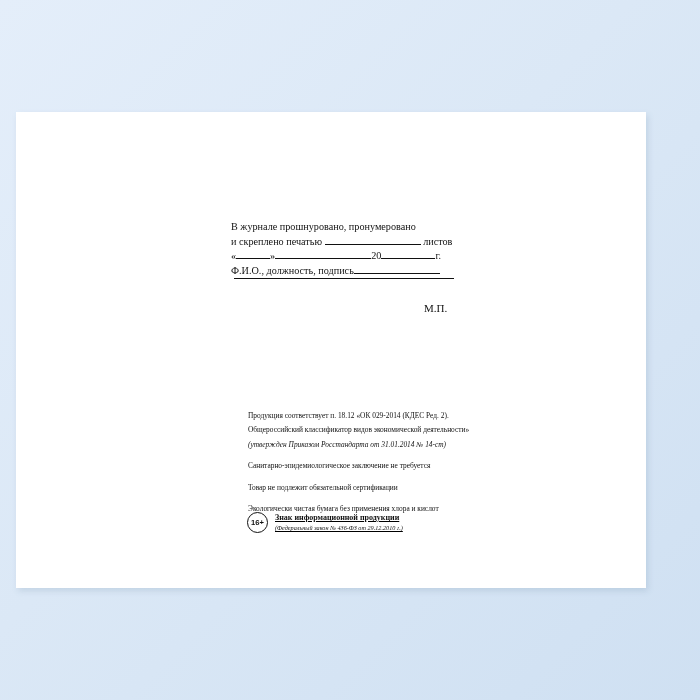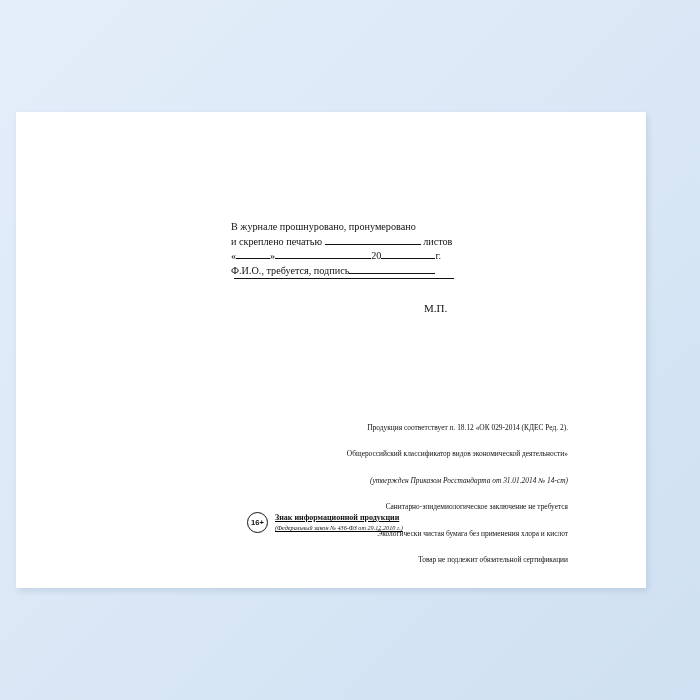--- a/index.html
+++ b/index.html
@@ -78,21 +78,21 @@
     top: 295px;
     width: 340px;
     color: #111;
   }
   .note {
     font-size: 7.4px;
     line-height: 10.4px;
     margin-bottom: 11px;
   }
   .note .it { font-style: italic; }
-  .note-para { margin: 16px; text-align: right; }
+  .note-para { margin: 4px; }
   
   .agemark {
     position: absolute;
     left: 231px;
     top: 399px;
     display: flex;
     align-items: flex-start;
   }
   .age-badge {
     width: 19px;
@@ -140,42 +140,42 @@
         </div>
         <div class="seal-line">
           <span>и скреплено печатью</span>
           <span class="fill fill-long"></span>
           <span>листов</span>
         </div>
         <div class="seal-line">
           <span>«</span><span class="fill fill-short"></span><span>»</span><span class="fill fill-long"></span><span>20</span><span class="fill fill-mid"></span><span>г.</span>
         </div>
         <div class="seal-line">
-          <span>Ф.И.О., требуется, подпись</span><span class="fill fill-sign"></span>
+          <span>Ф.И.О., должность, подпись</span><span class="fill fill-sign"></span>
         </div>
       </div>
 
       <div class="rule-wide"></div>
 
       <div class="mp">М.П.</div>
 
       <div class="notes">
         <div class="note">
           <p class="note-para">Продукция соответствует п. 18.12 «ОК 029-2014 (КДЕС Ред. 2).</p>
           <p class="note-para">Общероссийский классификатор видов экономической деятельности»</p>
           <p class="note-para it">(утвержден Приказом Росстандарта от 31.01.2014 № 14-ст)</p>
         </div>
         <div class="note">
           <p class="note-para">Санитарно-эпидемиологическое заключение не требуется</p>
         </div>
         <div class="note">
-          <p class="note-para">Экологически чистая бумага без применения хлора и кислот</p>
+          <p class="note-para">Товар не подлежит обязательной сертификации</p>
         </div>
         <div class="note">
-          <p class="note-para">Товар не подлежит обязательной сертификации</p>
+          <p class="note-para">Экологически чистая бумага без применения хлора и кислот</p>
         </div>
       </div>
 
       <div class="agemark">
         <div class="age-badge">16+</div>
         <div class="age-text">
           <div class="age-title">Знак информационной продукции</div>
           <div class="age-sub">(Федеральный закон № 436-ФЗ от 29.12.2010 г.)</div>
         </div>
       </div>

